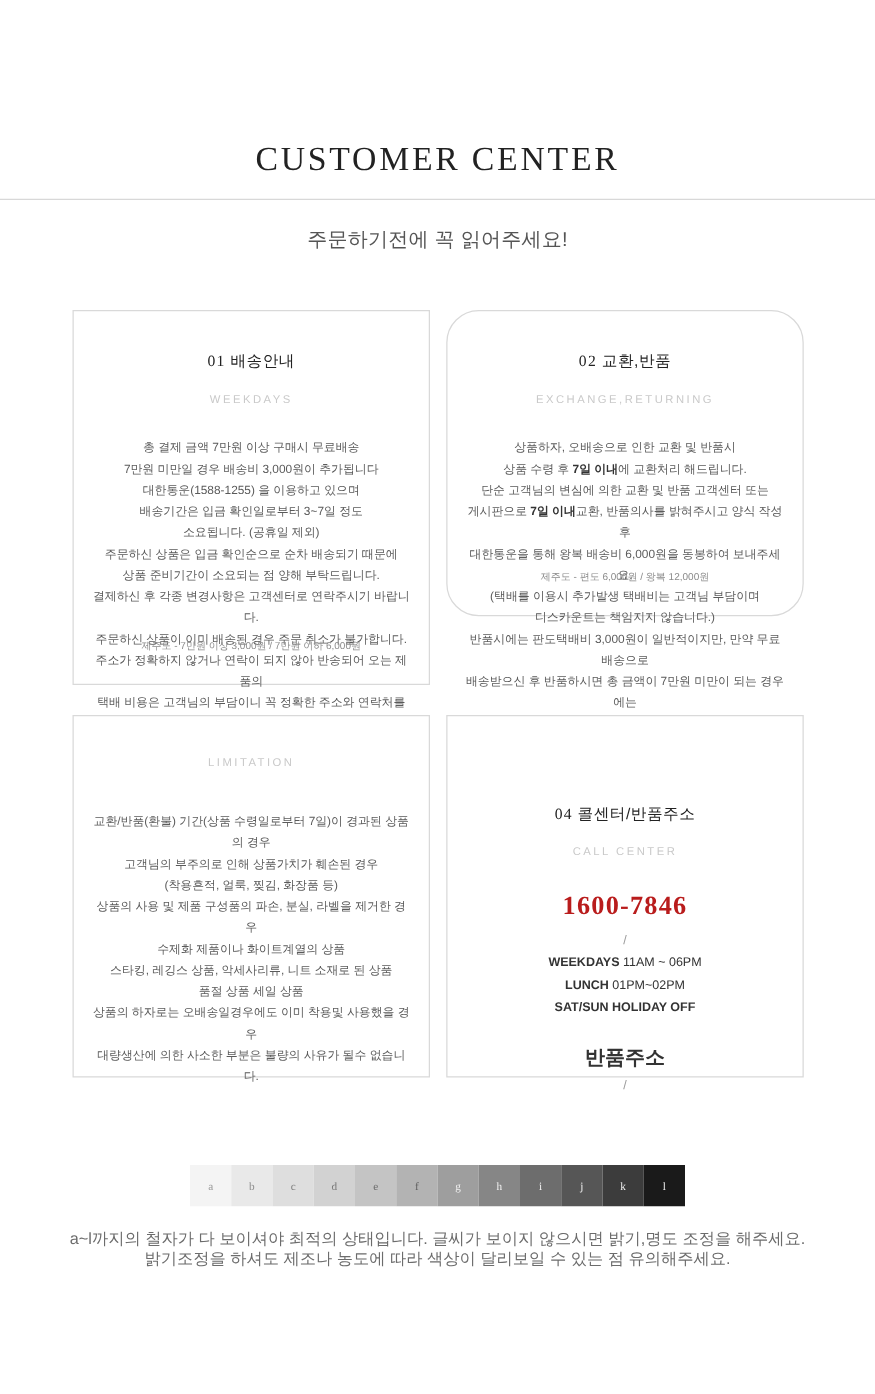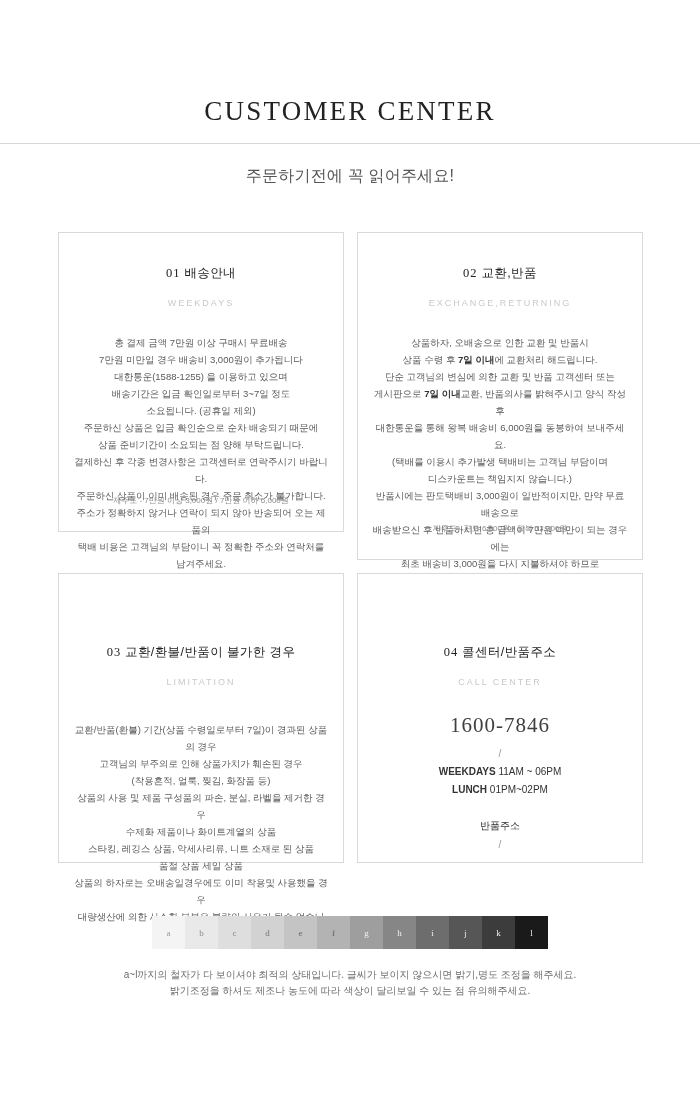--- a/index.html
+++ b/index.html
@@ -18,20 +18,21 @@
   .page {
     width: 700px;
     height: 1115px;
     position: relative;
   }
 
   
   .header {
     padding-top: 96px;
     text-align: center;
+    margin-top: 16px;
   }
   .header-title {
     font-family: "Liberation Serif", serif;
     font-size: 27px;
     letter-spacing: 2.2px;
     color: #222222;
     font-weight: 400;
   }
   .header-rule {
     margin-top: 16px;
@@ -48,33 +49,33 @@
   
   .grid {
     position: absolute;
     left: 58px;
     top: 232px;
     width: 586px;
   }
   .row {
     display: flex;
     gap: 13px;
-    margin-bottom: 13px;
+    margin-bottom: 24px;
   }
   .box {
     width: 286px;
     border: 1px solid #d9d9d9;
     background: #ffffff;
     box-sizing: border-box;
     text-align: center;
     padding: 32px 14px 18px 14px;
     position: relative;
   }
   .box-tall-1 { height: 300px; }
-  .box-tall-2 { height: 328px; }
+  .box-tall-2 { height: 245px; border-radius: 26px; }
   .box-short { height: 290px; }
 
   .box-num {
     font-size: 12.5px;
     color: #222222;
     letter-spacing: 0.4px;
     margin-bottom: 16px;
   }
   .box-num .num {
     font-family: "Liberation Serif", serif;
@@ -108,41 +109,41 @@
     bottom: 24px;
     font-size: 8px;
     color: #8b8b8b;
     line-height: 13px;
   }
 
   
   .phone {
     font-family: "Liberation Serif", serif;
     font-size: 21px;
-    color: #404040;
+    color: #b91c1c;
     letter-spacing: 1px;
     margin-top: 4px;
     margin-bottom: 10px;
-    font-weight: normal;
+    font-weight: bold;
   }
   .slash {
     font-size: 10px;
     color: #9a9a9a;
     margin: 4px 0;
   }
   .hours {
     font-size: 10px;
     line-height: 18px;
     color: #333333;
   }
   .hours .lbl { font-weight: bold; text-align: center; }
   .addr-title {
     margin-top: 20px;
-    font-size: 10px;
-    font-weight: normal;
+    font-size: 16px;
+    font-weight: bold;
     color: #333333;
     margin-bottom: 6px;
   }
   .addr-body {
     font-size: 9.5px;
     line-height: 17px;
     color: #5a5a5a;
   }
 
   
@@ -160,21 +161,21 @@
     width: 33px;
     height: 33px;
     font-size: 9px;
     display: flex;
     align-items: center;
     justify-content: center;
     font-family: "Liberation Serif", serif;
   }
   .caption {
     margin-top: 18px;
-    font-size: 10px;
+    font-size: 13px;
     line-height: 16px;
     color: #6c6c6c;
   }
 </style>
 </head>
 <body>
 
 <div class="page">
 
   <div class="header">
@@ -207,39 +208,36 @@
         <div class="box-body">상품하자, 오배송으로 인한 교환 및 반품시<br>상품 수령 후 <span class="b">7일 이내</span>에 교환처리 해드립니다.<br>단순 고객님의 변심에 의한 교환 및 반품 고객센터 또는<br>게시판으로 <span class="b">7일 이내</span>교환, 반품의사를 밝혀주시고 양식 작성후<br>대한통운을 통해 왕복 배송비 6,000원을 동봉하여 보내주세요.<br>(택배를 이용시 추가발생 택배비는 고객님 부담이며<br>디스카운트는 책임지지 않습니다.)<br>반품시에는 판도택배비 3,000원이 일반적이지만, 만약 무료배송으로<br>배송받으신 후 반품하시면 총 금액이 7만원 미만이 되는 경우에는<br>최초 배송비 3,000원을 다시 지불하셔야 하므로<br>총 6,000원의 택배비를 동봉 혹은 계좌이체 해주셔야합니다</div>
         <div class="box-note">단, 도서산간 지역 및 일부 지역의 경우 추가 배송비 부담이 있을 수 있으니 참고해주세요.</div>
         <div class="box-foot">제주도 - 편도 6,000원 / 왕복 12,000원</div>
       </div>
 
     </div>
 
     <div class="row">
 
       <div class="box box-short">
-        <div class="box-num" style="margin-top:38px;">
-          <span class="num">03</span>
-          <span>교환/환불/반품이 불가한 경우</span>
-        </div>
         <div class="box-en">LIMITATION</div>
         <div class="box-body" style="margin-top:34px;">교환/반품(환불) 기간(상품 수령일로부터 7일)이 경과된 상품의 경우<br>고객님의 부주의로 인해 상품가치가 훼손된 경우<br>(착용흔적, 얼룩, 찢김, 화장품 등)<br>상품의 사용 및 제품 구성품의 파손, 분실, 라벨을 제거한 경우<br>수제화 제품이나 화이트계열의 상품<br>스타킹, 레깅스 상품, 악세사리류, 니트 소재로 된 상품<br>품절 상품 세일 상품<br>상품의 하자로는 오배송일경우에도 이미 착용및 사용했을 경우<br>대량생산에 의한 사소한 부분은 불량의 사유가 될수 없습니다.</div>
       </div>
 
       <div class="box box-short">
         <div class="box-num" style="margin-top:38px;">
           <span class="num">04</span>
           <span>콜센터/반품주소</span>
         </div>
         <div class="box-en">CALL CENTER</div>
         <div class="phone">1600-7846</div>
         <div class="slash">/</div>
         <div class="hours">
             <div><span class="lbl">WEEKDAYS</span> <span>11AM ~ 06PM</span></div>
             <div><span class="lbl">LUNCH</span> <span>01PM~02PM</span></div>
+            <div><span class="lbl">SAT/SUN HOLIDAY OFF</span></div>
           </div>
         <div class="addr-title">반품주소</div>
         <div class="slash">/</div>
       </div>
 
     </div>
   </div>
 
   <div class="swatch-wrap">
     <div class="swatches">

